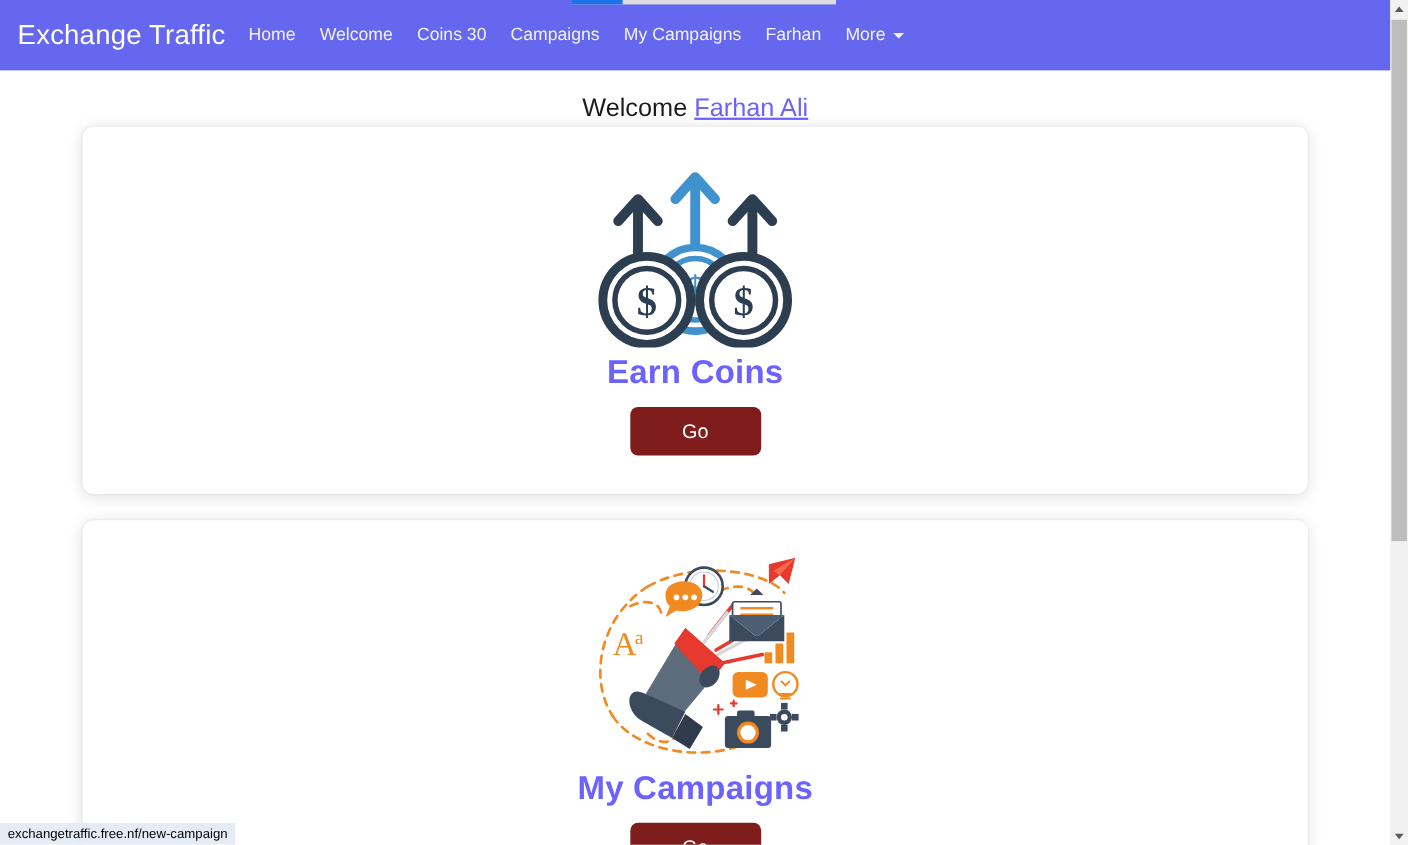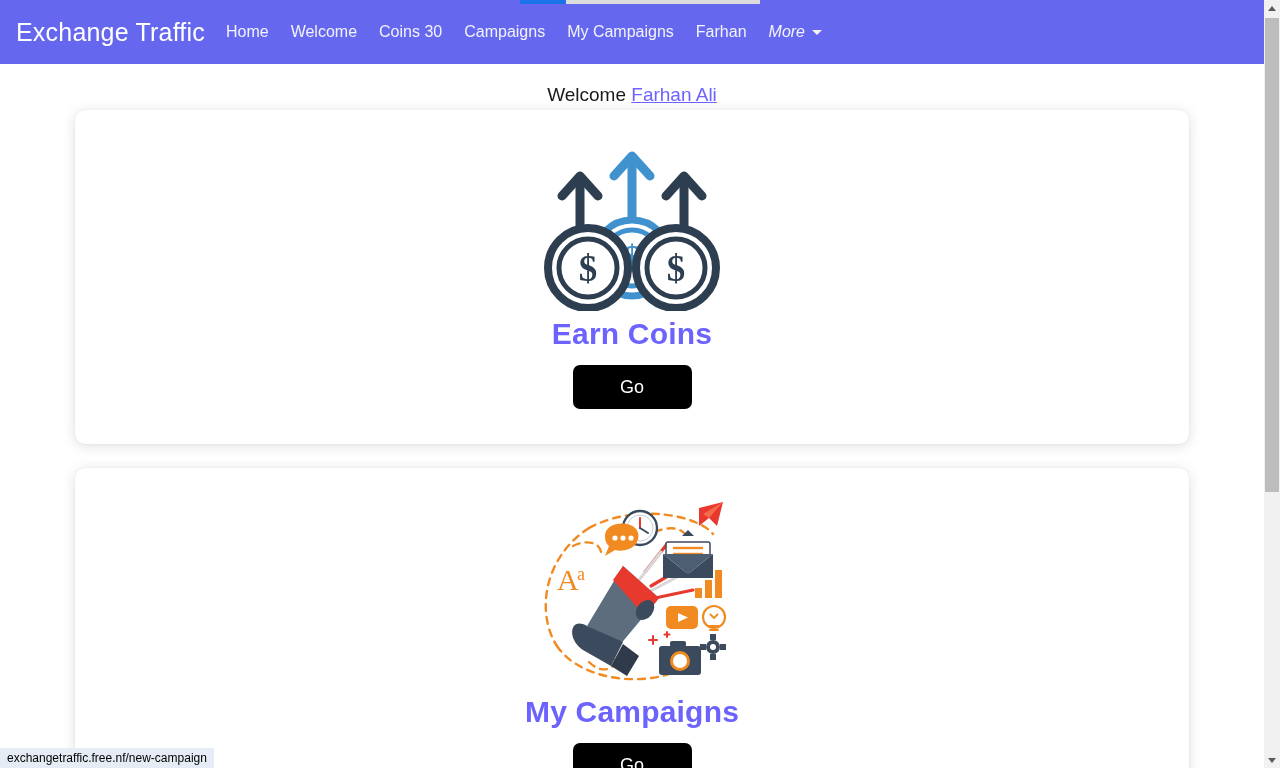--- a/index.html
+++ b/index.html
@@ -70,39 +70,38 @@
   }
   #more-link {
     display: flex;
     align-items: center;
     gap: 7px;
     color: #f2f2fb;
     font-size: 16px;
     padding: 6px 11px;
     white-space: nowrap;
     cursor: pointer;
-    font-style: italic;
   }
   .caret {
     width: 0; height: 0;
     border-left: 5px solid transparent;
     border-right: 5px solid transparent;
     border-top: 5px solid #f2f2fb;
     display: inline-block;
   }
 
   
   #content {
     position: absolute;
     top: 64px; left: 0;
     width: 1264px;
   }
   #welcome {
     text-align: center;
-    font-size: 19px;
+    font-size: 23px;
     color: #1a1a1a;
     padding-top: 20px;
     padding-bottom: 4px;
     font-weight: 400;
   }
   #welcome-user {
     color: #6c63ff;
     text-decoration: underline;
     cursor: pointer;
   }
@@ -124,21 +123,21 @@
 
   .card-title {
     color: #6c63ff;
     font-size: 30px;
     font-weight: 600;
     margin-top: 6px;
     letter-spacing: 0.2px;
   }
   .go-button {
     margin-top: 14px;
-    background: #000000;
+    background: #7f1d1d;
     color: #ffffff;
     border: none;
     border-radius: 7px;
     font-family: "Liberation Sans", sans-serif;
     font-size: 18px;
     width: 119px;
     height: 44px;
     cursor: pointer;
   }
 

